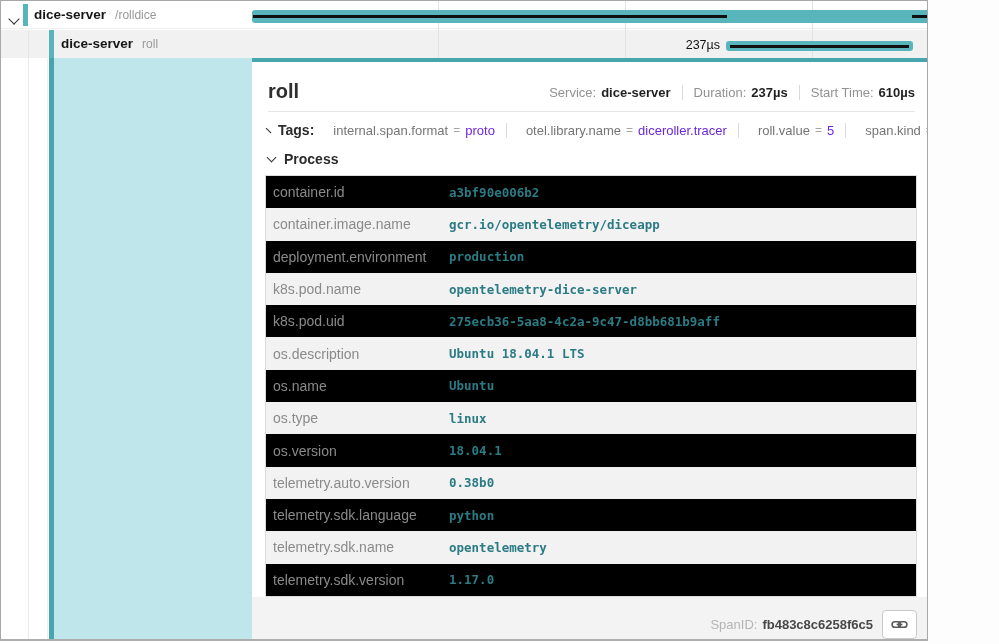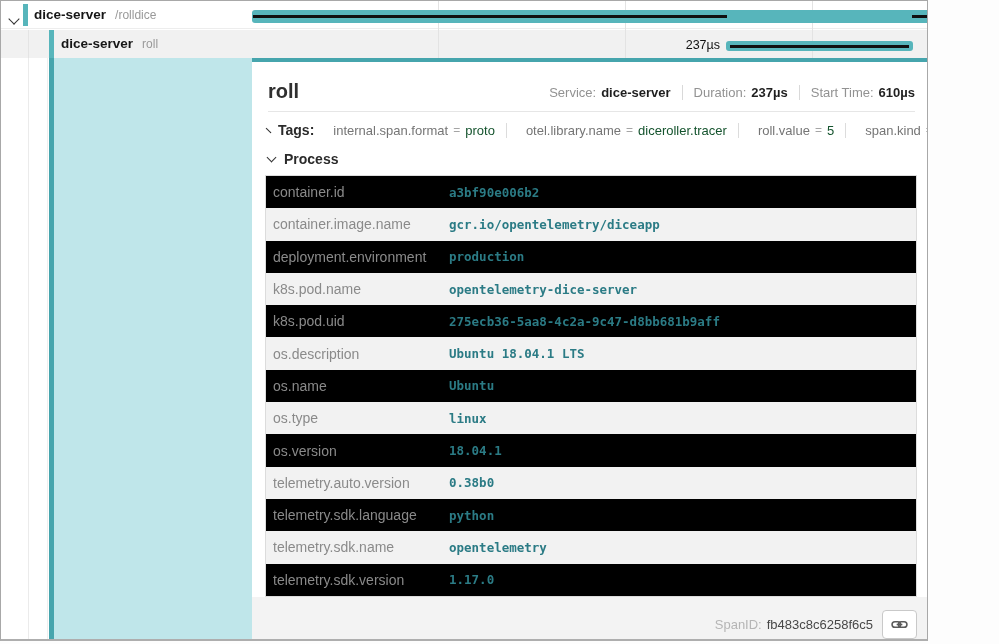--- a/index.html
+++ b/index.html
@@ -54,37 +54,37 @@
   .d-summary b{color:#1f1f1f;margin-left:5px;}
   .vsep{display:inline-block;width:1px;height:15px;background:#d9d9d9;margin:0 11px;}
   .d-divider{border:0;border-top:1px solid #e6e6e6;margin:9px 12px 0 16px;}
 
   .tags-row{display:flex;align-items:center;margin-top:10px;padding-left:16px;font-size:13px;}
   .tags-row .chev-right{margin-right:9px;margin-top:1px;}
   .sec-label{font-size:14px;font-weight:bold;color:#2b2b2b;}
   .tag-item{display:flex;align-items:center;margin-left:19px;}
   .tag-key{color:#757575;}
   .tag-eq{color:#a5a5a5;margin:0 5px;font-size:12px;}
-  .tag-val{color:#14532d;}
+  .tag-val{color:#6d28d9;}
   .tag-sep{display:inline-block;width:1px;height:15px;background:#dcdcdc;margin-left:11px;}
 
   .proc-row{display:flex;align-items:center;margin-top:13px;padding-left:16px;}
   .proc-row .chev-down{width:7px;height:7px;margin-right:9px;margin-top:-3px;}
 
   .kv-table{margin:8px 10px 0 13px;border:1px solid #dcdcdc;background:#000000;}
   .kv-row{display:flex;align-items:center;height:32.3px;}
   .kv-row:nth-child(even){background:#f2f2f2;}
   .kv-key{width:176px;padding-left:7px;flex-shrink:0;font-size:14px;color:#8a8a8a;}
   .kv-val{font-family:"DejaVu Sans Mono",monospace;font-size:12.5px;font-weight:bold;color:#2b7b85;}
 
   .d-bottom{flex:1;background:#f3f3f3;display:flex;justify-content:flex-end;
     align-items:flex-end;padding:6px 10px 0 0;}
   .spanid-wrap{display:flex;align-items:center;margin-top:7px;font-size:13px;}
   .spanid-label{color:#b5b5b5;}
-  .spanid-val{color:#484848;font-weight:normal;margin-left:5px;}
+  .spanid-val{color:#484848;font-weight:bold;margin-left:5px;}
   .link-btn{width:33px;height:27px;margin-left:9px;border:1px solid #c9c9c9;border-radius:4px;
     background:#fff;display:flex;align-items:center;justify-content:center;cursor:pointer;}
 </style>
 </head>
 <body>
 
 <div class="window">
 
   <div class="srow row1">
     <span class="row-chev"><span class="chev chev-down"></span></span>

